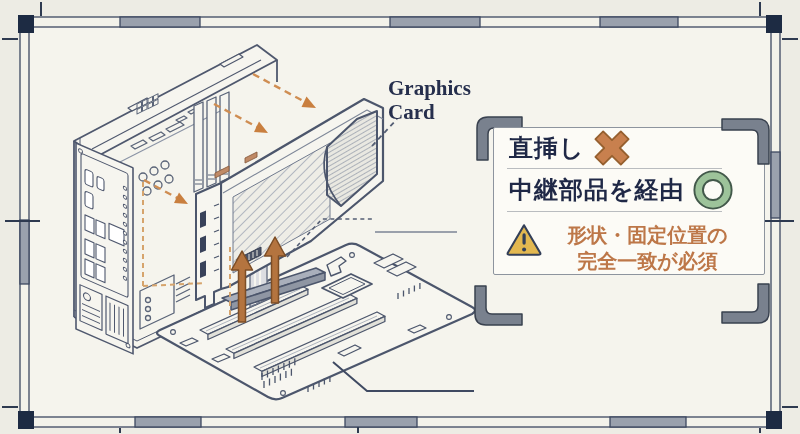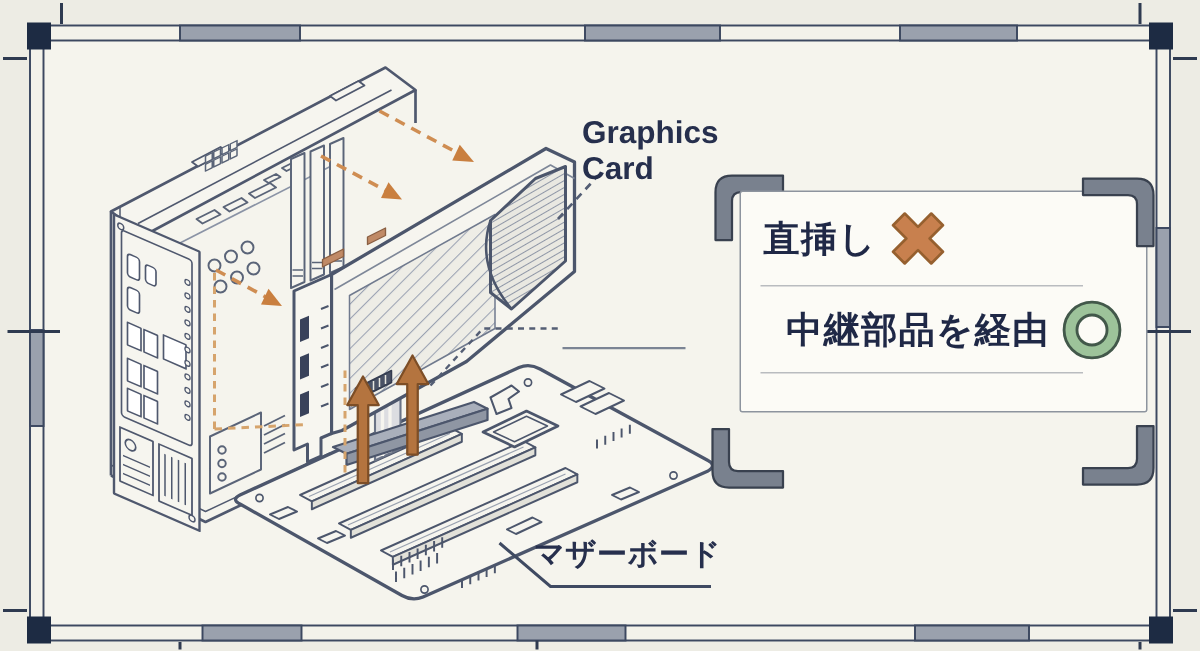--- a/index.html
+++ b/index.html
@@ -1,28 +1,28 @@
 <!DOCTYPE html>
 <html><head>
 <meta charset="utf-8">
 <style>
   html,body{margin:0;padding:0;background:#edece4;}
   .stage{position:relative;width:800px;height:434px;overflow:hidden;background:#edece4;
-         font-family:Liberation Sans, sans-serif;}
+         font-family:Liberation Serif, serif;}
   .stage svg.art{position:absolute;left:0;top:0;z-index:1;}
   .lbl{position:absolute;z-index:2;font-weight:bold;color:#262f4d;}
   .lbl-gc{left:388px;top:77px;width:104px;font-size:21px;line-height:1.12;}
   .lbl-riser{left:376px;top:205px;font-size:20px;letter-spacing:.5px;}
   .lbl-mobo{left:356px;top:356px;font-size:20px;letter-spacing:.5px;}
   .callout{position:absolute;left:493px;top:127px;width:272px;height:148px;z-index:2;
            background:#fcfbf6;border:1.6px solid #8d949e;border-radius:2px;
            display:flex;flex-direction:column;box-sizing:border-box;}
   .c-row{display:flex;align-items:center;padding-left:15px;}
   .c-row1{height:62px;}
-  .c-row2{height:57px;justify-content:center;}
+  .c-row2{height:57px;}
   .c-text{font-weight:bold;font-size:24px;color:#1f2846;letter-spacing:1px;}
   .c-ico{margin-left:7px;flex:0 0 auto;display:block;}
   .c-div{border-top:1.5px solid #b9bcbf;margin:0 42px 0 13px;height:0;}
   .c-warn{display:flex;align-items:flex-start;padding:10px 8px 0 11px;}
   .w-text{flex:1;text-align:center;font-weight:bold;font-size:20px;line-height:1.32;
           color:#bd7748;padding-right:4px;}
   .bracket{position:absolute;z-index:3;}
   .bracket.behind{z-index:1;}
 </style>
 </head>
@@ -240,21 +240,20 @@
 
   <g fill="none">
     <path d="M372,146 L397,119" stroke="#545e74" stroke-width="1.8" stroke-dasharray="5,4"></path>
     <path d="M287,257 L322,219 L372,219" stroke="#545e74" stroke-width="1.6" stroke-dasharray="4,3.5"></path>
     <path d="M375,232 L457,232" stroke="#7b8494" stroke-width="1.5"></path>
     <path d="M333,362 L367,391 L474,391" stroke="#3f4a62" stroke-width="2"></path>
   </g>
 </svg>
 
 <div class="lbl lbl-gc">Graphics Card</div>
-<div class="lbl lbl-mobo">マザーボード</div>
 
 <svg class="bracket behind" style="left:474px;top:114px;" width="50" height="48">
   <path d="M48,3 L14,3 Q3,3 3,14 L3,46 L14,46 L14,20 Q14,14 20,14 L48,14 Z" fill="#79818e" stroke="#39414f" stroke-width="1.5" stroke-linejoin="round"></path>
 </svg>
 <svg class="bracket" style="left:720px;top:116px;" width="52" height="50">
   <path d="M2,3 L38,3 Q49,3 49,14 L49,48 L38,48 L38,20 Q38,14 32,14 L2,14 Z" fill="#79818e" stroke="#39414f" stroke-width="1.5" stroke-linejoin="round"></path>
 </svg>
 <svg class="bracket" style="left:472px;top:284px;" width="52" height="46">
   <path d="M3,2 L3,30 Q3,41 14,41 L50,41 L50,30 L20,30 Q14,30 14,24 L14,2 Z" fill="#79818e" stroke="#39414f" stroke-width="1.5" stroke-linejoin="round"></path>
 </svg>
@@ -274,15 +273,26 @@
   <div class="c-div"></div>
   <div class="c-row c-row2">
     <span class="c-text">中継部品を経由</span>
     <svg class="c-ico" width="42" height="42" viewBox="0 0 44 44">
       <circle cx="22" cy="22" r="15" fill="none" stroke="#9dc39a" stroke-width="9"></circle>
       <circle cx="22" cy="22" r="19.5" fill="none" stroke="#42584a" stroke-width="2"></circle>
       <circle cx="22" cy="22" r="10.5" fill="none" stroke="#42584a" stroke-width="2"></circle>
     </svg>
   </div>
   <div class="c-div"></div>
+  <div class="c-warn">
+    <svg width="38" height="35" viewBox="0 0 40 36">
+      <path d="M20,3 L37,32 Q38,34 35,34 L5,34 Q2,34 3,32 Z" fill="#e3b850" stroke="#333f58" stroke-width="2.2" stroke-linejoin="round"></path>
+      <rect x="18.4" y="11.5" width="3.4" height="12" rx="1.7" fill="#333f58"></rect>
+      <circle cx="20.1" cy="28.6" r="2.1" fill="#333f58"></circle>
+    </svg>
+    <div class="w-text">
+      <div>形状・固定位置の</div>
+      <div>完全一致が必須</div>
+    </div>
+  </div>
 </div>
 
 </div>
 
 </body></html>

